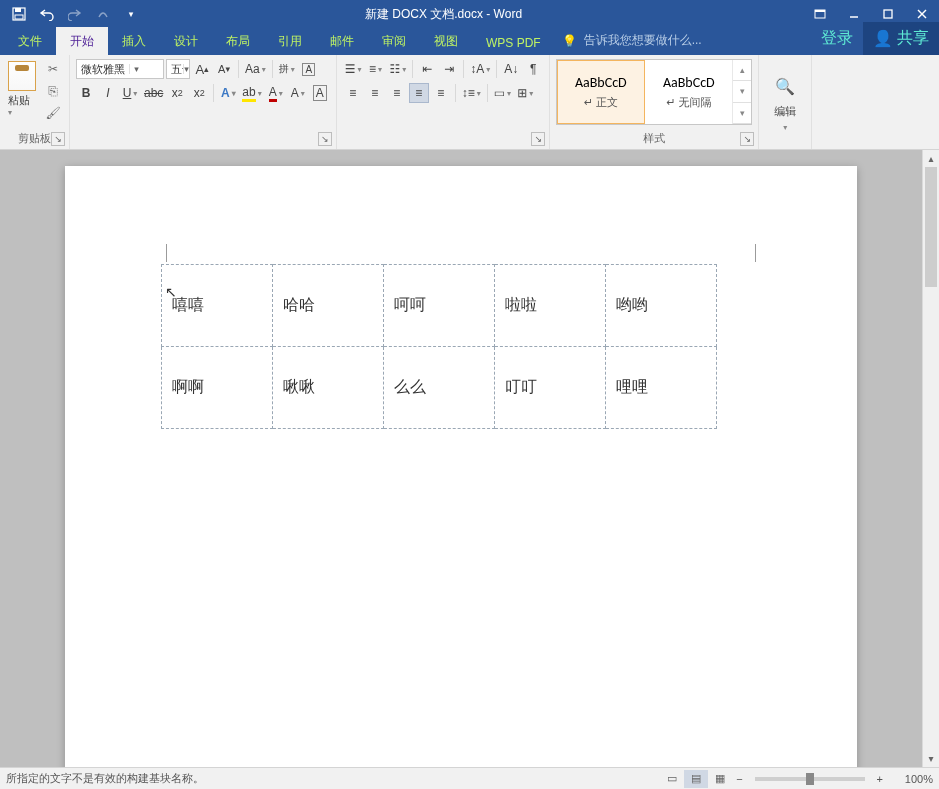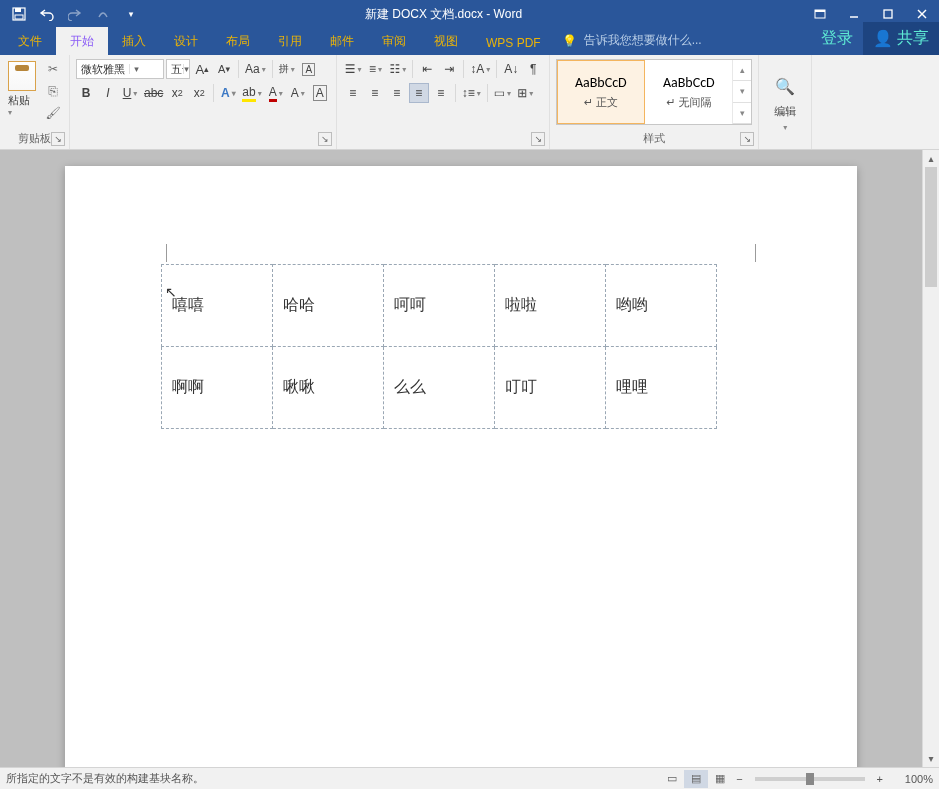--- a/index.html
+++ b/index.html
@@ -9,23 +9,23 @@
 .titlebar { background: #2a569a; height: 28px; display: flex; align-items: center; color: #fff; font-size: 12px; }
 .titlebar .qat { display: flex; align-items: center; gap: 2px; padding-left: 6px; }
 .titlebar .qat .qbtn { width: 26px; height: 24px; display: flex; align-items: center; justify-content: center; cursor: pointer; border-radius: 2px; }
 .titlebar .qat .disabled { opacity: .45; }
 .titlebar .title { flex: 1; text-align: center; padding-right: 60px; }
 .titlebar .win { display: flex; align-items: center; }
 .titlebar .win .wbtn { width: 34px; height: 24px; display: flex; align-items: center; justify-content: center; cursor: pointer; }
 
 
 .tabs { background: #2a569a; height: 27px; display: flex; align-items: flex-end; padding-left: 4px; }
-.tabs .tab { color: #eab308; font-size: 12px; padding: 6px 14px 5px; cursor: pointer; }
+.tabs .tab { color: #bef264; font-size: 12px; padding: 6px 14px 5px; cursor: pointer; }
 .tabs .tab.file { background: transparent; }
-.tabs .tab.active { background: #f1f1f1; color: #8b5cf6; }
+.tabs .tab.active { background: #f1f1f1; color: #4c1d95; }
 .tabs .tell { color: #b8cde6; font-size: 12px; padding: 6px 8px; display: flex; align-items: center; gap: 6px; }
 .tabs .right { display: flex; align-items: center; color: #5eead4; font-size: 16px; margin-left: auto; margin-top: 33px; }
 .tabs .right .login { padding: 6px 10px; cursor: pointer; }
 .tabs .right .share { background: #1d4480; padding: 6px 10px; cursor: pointer; display: flex; align-items: center; gap: 4px; }
 
 
 .ribbon { background: #f1f1f1; border-bottom: 1px solid #d4d4d4; height: 95px; display: flex; }
 .group { border-right: 1px solid #e0e0e0; padding: 4px 6px 0; display: flex; flex-direction: column; position: relative; }
 .group .body { flex: 1; display: flex; align-items: flex-start; gap: 4px; }
 .group .label { font-size: 11px; color: #666; text-align: center; padding: 2px 0 3px; position: relative; }

